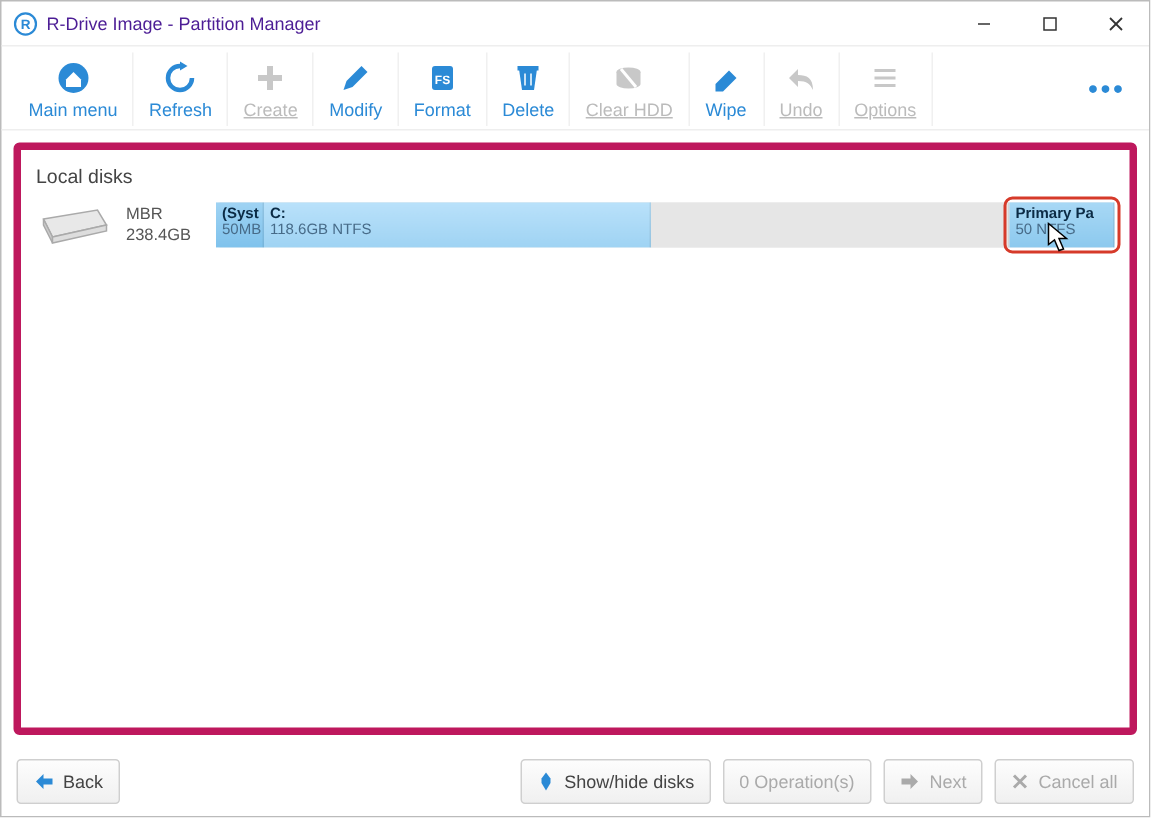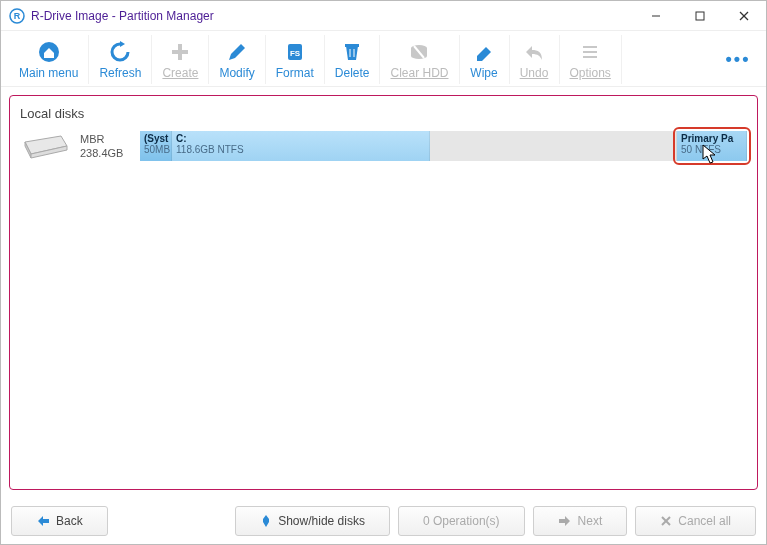--- a/index.html
+++ b/index.html
@@ -11,37 +11,37 @@
   .winbtns { display:flex; }
   .winbtn { width:44px; height:30px; display:flex; align-items:center; justify-content:center; color:#333; }
   .toolbar { height:56px; display:flex; align-items:stretch; padding:4px 8px 2px 8px; border-bottom:1px solid #eee; }
   .tbtn { display:flex; flex-direction:column; align-items:center; justify-content:center; padding:2px 10px; min-width:50px; color:#2b8ad6; border-right:1px solid #f0f0f0; }
   .tbtn.disabled { color:#bbb;text-decoration:underline; }
   .tbtn .ticon { height:26px; display:flex; align-items:center; justify-content:center; }
   .tbtn .tlabel { font-size:12px; margin-top:1px; }
   .tspacer { flex:1; }
   .more-btn { display:flex; align-items:center; justify-content:center; width:40px; color:#2b8ad6; font-size:18px; letter-spacing:2px; font-weight:bold; }
   .body { flex:1; padding:8px; display:flex; flex-direction:column; }
-  .panel { flex:1; border:1px solid #be185d; border-radius:4px; padding:10px; overflow:hidden; position:relative; }
+  .panel { flex:1; border:5px solid #be185d; border-radius:4px; padding:10px; overflow:hidden; position:relative; }
   .section-title { font-size:13px; color:#444; font-weight:500; margin-bottom:10px; }
   .disk-row { display:flex; align-items:center; }
   .disk-icon { width:52px; height:30px; margin-right:8px; display:flex; align-items:center; justify-content:center; }
   .disk-meta { width:60px; font-size:11px; color:#555; line-height:1.3; }
   .track { flex:1; height:30px; background:#eaeaea; border-radius:3px; display:flex; position:relative; overflow:visible; }
   .part { height:100%; font-size:10px; line-height:1.1; padding:2px 4px; overflow:hidden; white-space:nowrap; border-right:1px solid rgba(0,0,0,0.07); display:flex; flex-direction:column; justify-content:flex-start; }
   .part .pname { font-weight:bold; color:#0b2b45; }
   .part .psize { color:#476b88; }
   .part.sys { background:linear-gradient(#9fd3f3,#7fc2ec); flex:0 0 32px; }
   .part.c   { background:linear-gradient(#b9e1fa,#9fd3f3); flex:0 0 258px; }
   .part.free{ background:#e6e6e6; flex:1; }
   .part.pr  { background:linear-gradient(#a8d8f5,#8cc9ee); flex:0 0 70px; }
   .selring { position:absolute; right:-4px; top:-4px; width:78px; height:38px; border:2px solid #d63a2a; border-radius:6px; pointer-events:none; }
   .cursor { position:absolute; right:28px; top:12px; pointer-events:none; }
   .footer { height:46px; display:flex; align-items:center; padding:6px 10px; gap:8px; }
-  .btn { height:30px; border:1px solid #cfcfcf; background:linear-gradient(#fdfdfd,#f0f0f0); border-radius:3px; padding:0 24px; display:flex; align-items:center; gap:6px; font-size:12px; color:#444;text-align:right; }
+  .btn { height:30px; border:1px solid #cfcfcf; background:linear-gradient(#fdfdfd,#f0f0f0); border-radius:3px; padding:0 10px; display:flex; align-items:center; gap:6px; font-size:12px; color:#444;text-align:right; }
   .btn.disabled { color:#aaa; }
   .fspacer { flex:1; }
   svg { display:block; }
 </style>
 </head>
 <body>
 
 <div class="window">
 
   <div class="titlebar">

